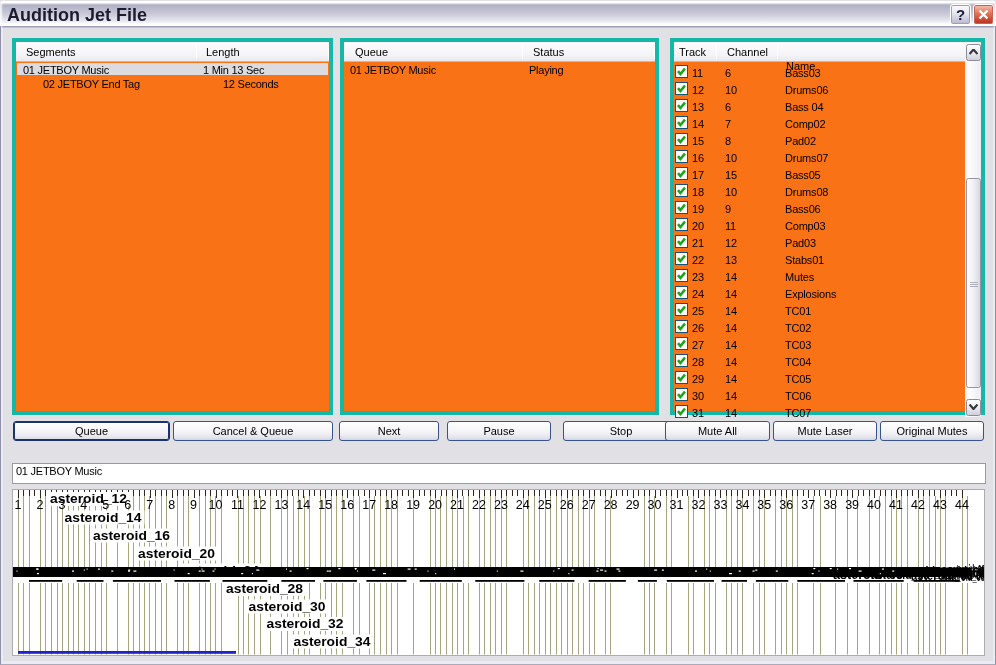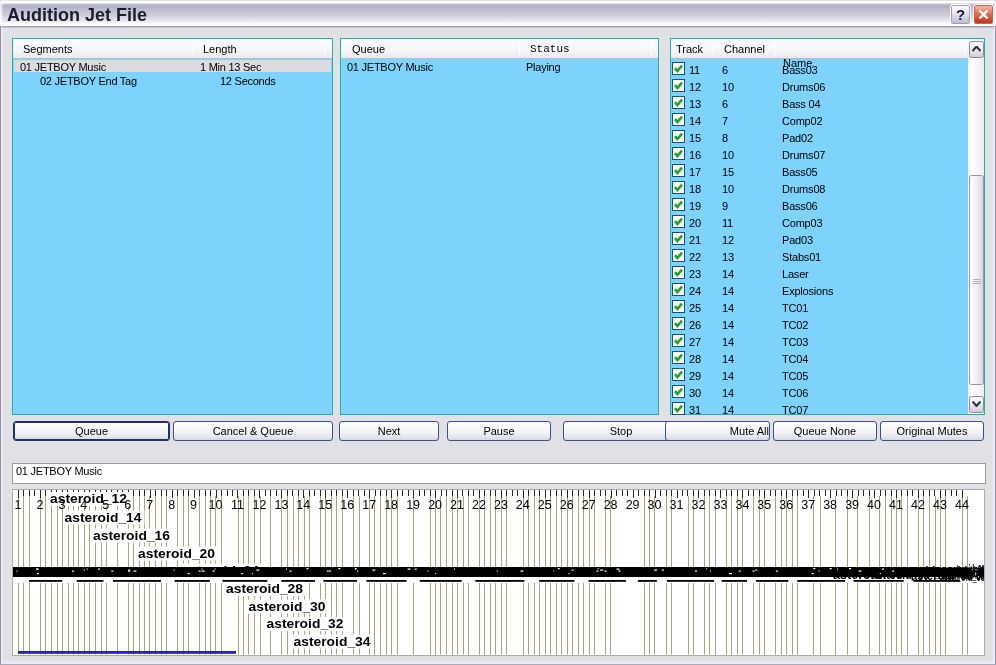--- a/index.html
+++ b/index.html
@@ -17,22 +17,22 @@
 .title { position:absolute; left:7px; top:5px; font-size:18px; font-weight:bold; letter-spacing:0.2px;
   color:#1c1c30; letter-spacing:0px; }
 .capbtn { position:absolute; top:4px; width:21px; height:21px; border-radius:3px;
   text-align:center; }
 .helpbtn { right:25px; background:linear-gradient(#fdfdfe, #e8e8f0 40%, #c4c4d6 85%, #b8b8cc);
   border:1px solid #fff; box-shadow:0 0 0 1px #9e9eb8 inset; color:#1a1a35;
   font-size:15px; font-weight:bold; line-height:20px; }
 .closebtn { right:2px; background:linear-gradient(#f6c4b2, #e47a5e 40%, #cd4530 78%, #b23523);
   border:1px solid #fff; box-shadow:0 0 0 1px #c46452 inset; }
 .closebtn svg { margin-top:3px; }
-.panel { position:absolute; top:38px; height:377px; background:#7dd3fc;
-  border:1px solid #14b8a6; }
+.panel { position:absolute; top:38px; height:377px; background:#f97316;
+  border:4px solid #14b8a6; }
 .p1 { left:12px; width:321px; }
 .p2 { left:340px; width:319px; }
 .p3 { left:670px; width:315px;padding-left:24px; }
 .lhdr { position:absolute; left:0; top:0; right:0; height:20px;
   background:linear-gradient(#fdfdfe, #f4f4f7 70%, #e9e9ee);
   border-bottom:1px solid #bcbcc4; font-size:11px; color:#000; }
 .lhdr span { position:absolute; top:4px; }
 .hsep { position:absolute; top:2px; height:15px; width:1px; background:#c5c5cd;
   border-right:1px solid #fff; }
 .lrow { position:absolute; left:1px; right:1px; height:12px; font-size:11px; color:#000; letter-spacing:-0.25px; }
@@ -86,21 +86,21 @@
       </div>
     <div class="lrow" style="top:35.5px;margin-left:20px;">
         <span style="position:absolute;left:6px;top:0.5px;">02 JETBOY End Tag</span>
       <span style="position:absolute;left:186px;top:0.5px;">12 Seconds</span>
       </div>
   </div>
 
   <div class="panel p2">
     <div class="lhdr">
         <span style="left:11px;">Queue</span>
-        <span style="left:189px;font-family:Liberation Mono, monospace;">Status</span>
+        <span style="left:189px;">Status</span>
       <div class="hsep" style="left:178px;"></div>
         <div class="hsep" style="left:310px;"></div>
       </div>
     <div class="lrow" style="top:21px;">
         <span style="position:absolute;left:5px;top:0.5px;">01 JETBOY Music</span>
       <span style="position:absolute;left:184px;top:0.5px;">Playing</span>
       </div>
   </div>
 
   <div class="panel p3">
@@ -234,21 +234,21 @@
           <span class="tname">Stabs01</span>
         </div>
         <div class="trow">
           <span class="cb">
             <svg width="11" height="11">
               <path d="M2 5.2 L4.4 8 L9 2.6" stroke="#1da31d" stroke-width="2.6" fill="none"></path>
             </svg>
           </span>
           <span class="tnum">23</span>
           <span class="tch">14</span>
-          <span class="tname">Laser</span>
+          <span class="tname">Mutes</span>
         </div>
         <div class="trow">
           <span class="cb">
             <svg width="11" height="11">
               <path d="M2 5.2 L4.4 8 L9 2.6" stroke="#1da31d" stroke-width="2.6" fill="none"></path>
             </svg>
           </span>
           <span class="tnum">24</span>
           <span class="tch">14</span>
           <span class="tname">Explosions</span>
@@ -339,22 +339,22 @@
           </svg>
         </div>
     </div>
   </div>
 
   <div class="xbtn default" style="left:13px;width:157px;">Queue</div>
     <div class="xbtn" style="left:173px;width:160px;">Cancel &amp; Queue</div>
     <div class="xbtn" style="left:339px;width:100px;">Next</div>
     <div class="xbtn" style="left:447px;width:104px;">Pause</div>
     <div class="xbtn" style="left:563px;width:116px;">Stop</div>
-    <div class="xbtn" style="left:665px;width:105px;text-align:right;">Mute All</div>
-    <div class="xbtn" style="left:773px;width:104px;">Queue None</div>
+    <div class="xbtn" style="left:665px;width:105px;">Mute All</div>
+    <div class="xbtn" style="left:773px;width:104px;">Mute Laser</div>
     <div class="xbtn" style="left:880px;width:104px;text-align:center;">Original Mutes</div>
 
   <div class="field">01 JETBOY Music</div>
   <div class="timeline"><svg width="971" height="165" font-family="Liberation Sans, sans-serif">
         <rect x="5" y="6" width="1" height="158.5" fill="#a3a67e"></rect>
         <rect x="10" y="6" width="1" height="158.5" fill="#a3a67e"></rect>
         <rect x="16" y="6" width="1" height="158.5" fill="#a3a67e"></rect>
         <rect x="27" y="6" width="1" height="158.5" fill="#a3a67e"></rect>
         <rect x="32" y="6" width="1" height="158.5" fill="#a3a67e"></rect>
         <rect x="38" y="6" width="1" height="158.5" fill="#a3a67e"></rect>

